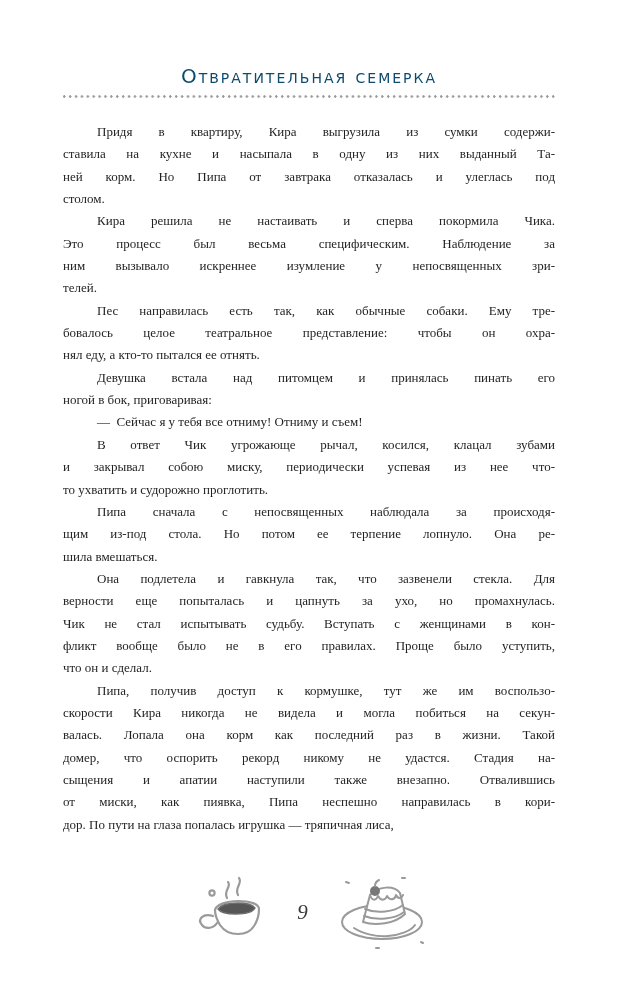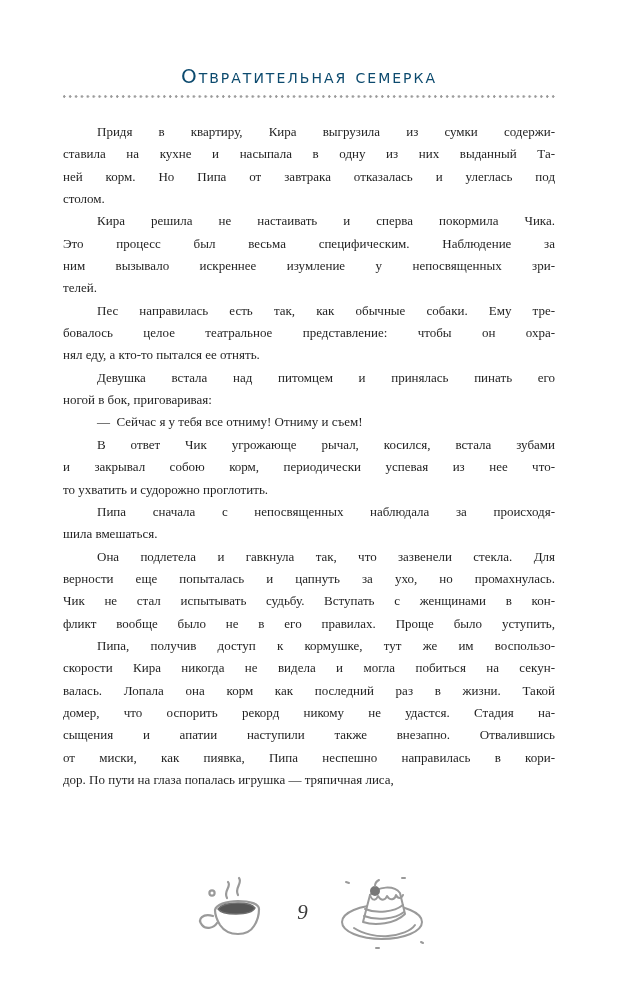--- a/index.html
+++ b/index.html
@@ -91,33 +91,35 @@
         <span class="line last">нял еду, а кто-то пытался ее отнять.</span>
       </p>
       <p class="para">
         <span class="line first">Девушка встала над питомцем и принялась пинать его</span>
         <span class="line last">ногой в бок, приговаривая:</span>
       </p>
       <p class="para">
         <span class="line first last">— Сейчас я у тебя все отниму! Отниму и съем!</span>
       </p>
       <p class="para">
-        <span class="line first">В ответ Чик угрожающе рычал, косился, встала зубами</span>
-        <span class="line">и закрывал собою корм, периодически успевая из нее что-</span>
+        <span class="line first">В ответ Чик угрожающе рычал, косился, клацал зубами</span>
+        <span class="line">и закрывал собою миску, периодически успевая из нее что-</span>
         <span class="line last">то ухватить и судорожно проглотить.</span>
       </p>
       <p class="para">
         <span class="line first">Пипа сначала с непосвященных наблюдала за происходя-</span>
+        <span class="line">щим из-под стола. Но потом ее терпение лопнуло. Она ре-</span>
         <span class="line last">шила вмешаться.</span>
       </p>
       <p class="para">
         <span class="line first">Она подлетела и гавкнула так, что зазвенели стекла. Для</span>
         <span class="line">верности еще попыталась и цапнуть за ухо, но промахнулась.</span>
         <span class="line">Чик не стал испытывать судьбу. Вступать с женщинами в кон-</span>
         <span class="line">фликт вообще было не в его правилах. Проще было уступить,</span>
+        <span class="line last">что он и сделал.</span>
       </p>
       <p class="para">
         <span class="line first">Пипа, получив доступ к кормушке, тут же им воспользо-</span>
         <span class="line">скорости Кира никогда не видела и могла побиться на секун-</span>
         <span class="line">валась. Лопала она корм как последний раз в жизни. Такой</span>
         <span class="line">домер, что оспорить рекорд никому не удастся. Стадия на-</span>
         <span class="line">сыщения и апатии наступили также внезапно. Отвалившись</span>
         <span class="line">от миски, как пиявка, Пипа неспешно направилась в кори-</span>
         <span class="line last">дор. По пути на глаза попалась игрушка — тряпичная лиса,</span>
       </p>

